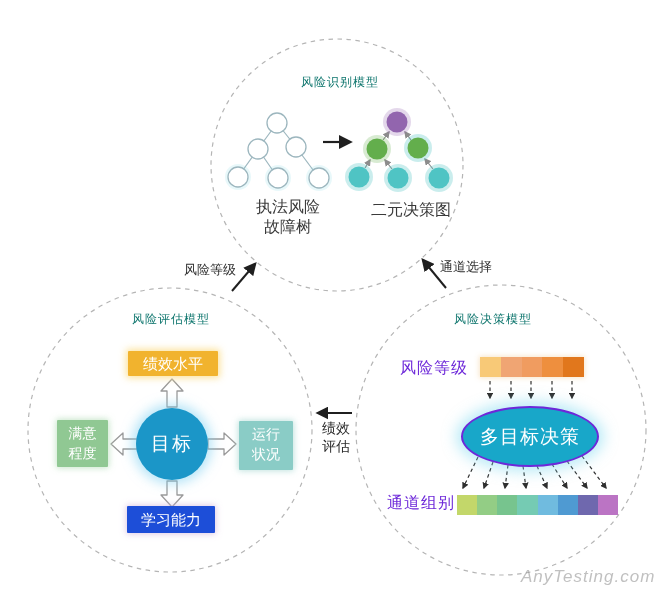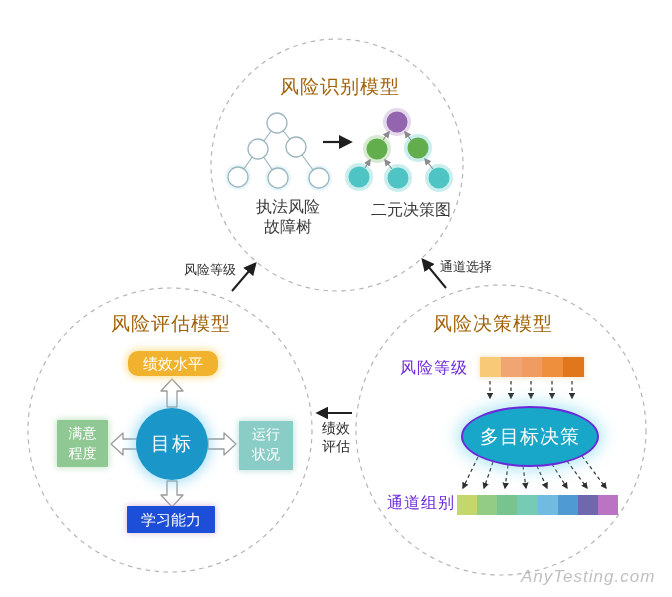--- a/index.html
+++ b/index.html
@@ -2,25 +2,25 @@
 <html><head>
 <meta charset="utf-8">
 <style>
   html,body{margin:0;padding:0;background:#ffffff;}
   #canvas{position:relative;width:672px;height:597px;background:#ffffff;overflow:hidden;
           font-family:"Liberation Sans","DejaVu Sans",sans-serif;color:#3a3a3a;}
   #lines{position:absolute;left:0;top:0;width:672px;height:597px;}
   .abs{position:absolute;}
   .ctr{text-align:center;}
   .pre{white-space:pre-line;}
-  .title{font-size:19px;color:#a16207;letter-spacing:1px;}
+  .title{font-size:12px;color:#0f766e;letter-spacing:1px;}
   .small-label{font-size:13px;color:#2c2c2c;}
   .box{color:#ffffff;text-align:center;border-radius:1px;}
   .box-top{left:128px;top:351px;width:90px;height:25px;line-height:25px;font-size:15px;
-           box-shadow:0 0 7px 2px rgba(252,222,140,.85);border-radius:10px;}
+           box-shadow:0 0 7px 2px rgba(252,222,140,.85);}
   .box-left{left:57px;top:420px;width:51px;height:44px;padding-top:3px;font-size:14px;line-height:1.45;
             box-shadow:0 0 6px 1px rgba(175,220,180,.7);}
   .box-right{left:239px;top:421px;width:54px;height:46px;padding-top:3px;font-size:14px;line-height:1.45;
              box-shadow:0 0 6px 1px rgba(165,215,210,.7);}
   .box-bottom{left:127px;top:506px;width:88px;height:27px;line-height:27px;font-size:15px;
               box-shadow:0 0 6px 1px rgba(210,180,220,.7);}
   .goal{left:136px;top:408px;width:72px;height:72px;border-radius:50%;color:#fff;
         line-height:72px;text-align:center;font-size:19px;letter-spacing:2px;
         box-shadow:0 0 12px 4px rgba(120,205,240,.55);}
   .ellipse{left:461px;top:406px;width:138px;height:61px;border-radius:50%;color:#fff;

